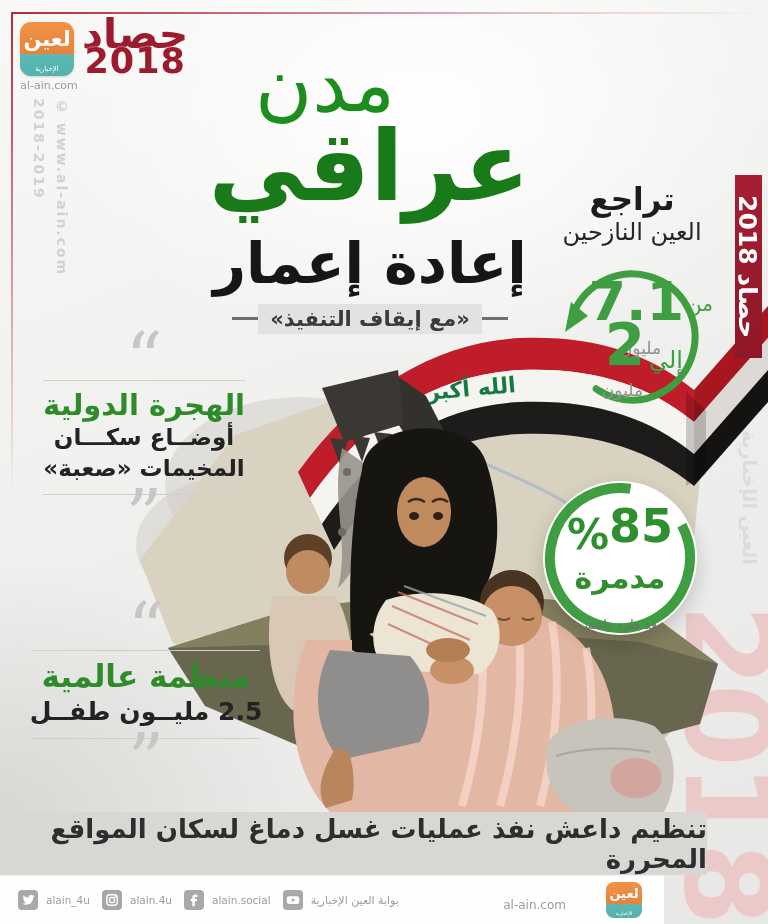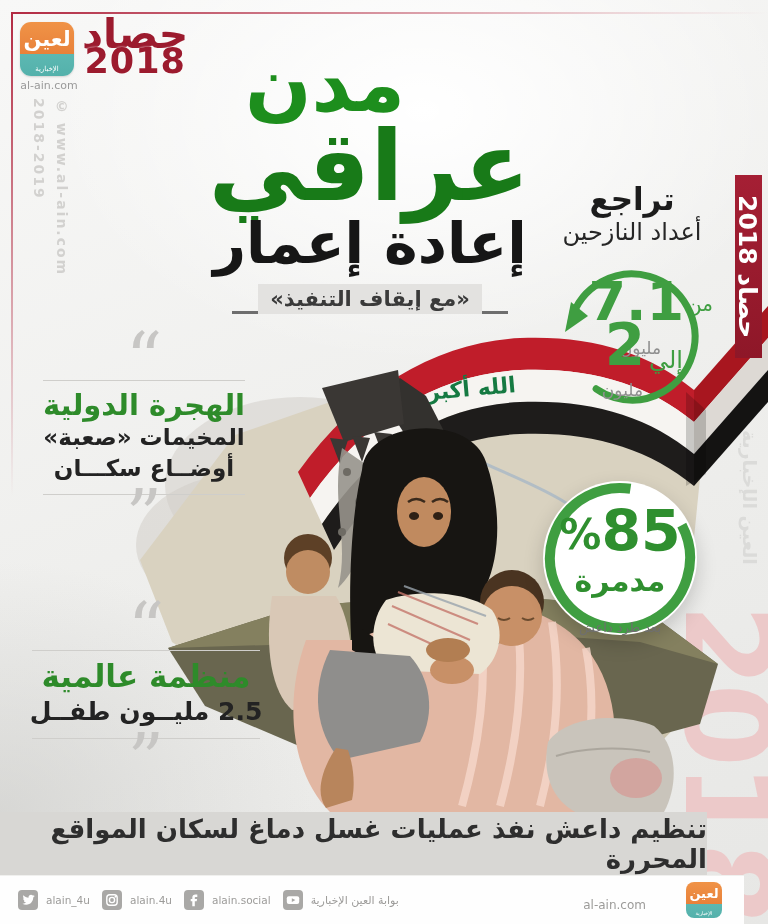--- a/index.html
+++ b/index.html
@@ -30,24 +30,24 @@
   .wordmark{margin:-4px 0 0 4px;color:#9c1b2e;text-align:center;line-height:.8;}
   .wm-1{font-size:41px;font-weight:bold;}
   .wm-2{font-size:35px;font-weight:bold;letter-spacing:1px;margin-top:-4px;text-shadow:0 0 2px #fff;}
 
   
   .wm-left{position:absolute;left:28px;top:98px;height:280px;writing-mode:vertical-rl;direction:ltr;
     font-size:14px;font-weight:bold;color:#d2d1cf;letter-spacing:2px;line-height:1.6;z-index:3;}
 
   
   .title{position:absolute;left:210px;top:50px;width:320px;direction:rtl;text-align:center;z-index:10;}
-  .t1{font-size:78px;font-weight:bold;color:#1d8e1d;line-height:.88;transform:translateX(-45px);}
+  .t1{font-size:78px;font-weight:normal;color:#1d8e1d;line-height:.88;transform:translateX(-45px);}
   .t2{font-size:97px;font-weight:bold;color:#187a18;line-height:.98;}
-  .t3{font-size:57px;font-weight:bold;color:#161616;line-height:1.02;margin-top:0;text-align:center;}
-  .subtitle-row{margin-top:12px;display:flex;align-items:flex-end;justify-content:center;}
+  .t3{font-size:57px;font-weight:bold;color:#161616;line-height:1.02;margin-top:20px;text-align:center;}
+  .subtitle-row{margin-top:12px;display:flex;align-items:center;justify-content:center;}
   .dash{width:26px;height:3px;background:#6e6e6e;}
   .chip{background:#e3e2e0;padding:3px 12px;font-size:21px;font-weight:bold;color:#3a3a3a;}
 
   
   .displaced{position:absolute;left:528px;top:182px;width:208px;direction:rtl;text-align:center;z-index:10;}
   .d1{font-size:31px;font-weight:bold;color:#1c1c1c;line-height:1.1;}
   .d2{font-size:24px;color:#262626;margin-top:2px;}
   .cycle{position:relative;width:170px;height:170px;margin:6px auto 0;}
   .cycle svg{position:absolute;left:0;top:0;}
   .row-from{position:absolute;top:24px;right:4px;direction:rtl;display:flex;align-items:flex-start;gap:3px;}
@@ -71,21 +71,21 @@
   .q-text{font-size:23px;font-weight:bold;color:#232323;line-height:1.35;}
   .q2 .q-text{font-size:25px;}
   .q-body{margin-bottom:10px;}
 
   
   .destroyed{position:absolute;left:538px;top:476px;width:164px;height:164px;z-index:12;}
   .dz-disc{position:absolute;left:5px;top:5px;width:154px;height:154px;border-radius:50%;background:#fff;
     box-shadow:0 8px 20px rgba(0,0,0,.18);}
   .dz-text{position:absolute;left:0;top:0;width:164px;direction:rtl;text-align:center;padding-top:30px;}
   .dz-valrow{display:flex;justify-content:center;align-items:flex-start;direction:rtl;}
-  .dz-val{font-size:57px;font-weight:bold;color:#2f8f2f;line-height:.9;}
+  .dz-val{font-size:46px;font-weight:bold;color:#2f8f2f;line-height:.9;}
   .dz-pct{font-size:42px;font-weight:bold;color:#2f8f2f;margin-top:10px;line-height:.9;}
   .dz-lbl{font-size:30px;font-weight:bold;color:#2f8f2f;line-height:1;margin-top:9px;}
   .dz-sub{font-size:13px;color:#6f6f6f;margin-top:24px;}
 
   
   .banner{position:absolute;right:6px;top:175px;width:27px;height:183px;
     background:linear-gradient(180deg,#a51f34,#8e1728);color:#fff;writing-mode:vertical-rl;
     font-size:25px;font-weight:bold;text-align:center;letter-spacing:1px;z-index:11;}
   .wm-brand{position:absolute;right:7px;top:430px;height:160px;writing-mode:vertical-rl;
     font-size:19px;font-weight:bold;color:#dbdbd9;letter-spacing:1px;z-index:3;}
@@ -94,21 +94,21 @@
 
   
   .scene{position:absolute;left:0;top:0;z-index:2;}
 
   
   .strip{position:absolute;left:0;top:812px;width:707px;height:63px;background:#d8d7d4;
     display:flex;align-items:center;justify-content:center;direction:rtl;z-index:8;}
   .strip-text{font-size:26px;font-weight:bold;color:#2e2e2e;}
 
   
-  .footer{position:absolute;left:0;top:875px;width:744px;height:49px;background:#fefefe;z-index:9;
+  .footer{position:absolute;left:0;top:875px;width:664px;height:49px;background:#fefefe;z-index:9;
     border-top:1px solid #f0f0ee;}
   .social{position:absolute;left:18px;top:14px;display:flex;align-items:center;gap:6px;}
   .s-icon{width:20px;height:20px;background:#a9a8a6;border-radius:4px;position:relative;flex:0 0 auto;}
   .s-label{font-size:10.5px;color:#9c9b99;margin:0 6px 0 2px;}
   .s-label.ar{direction:rtl;font-size:11px;}
   .f-domain{position:absolute;right:98px;top:22px;font-size:12px;color:#9c9b99;}
   .f-logo{position:absolute;right:22px;top:6px;width:36px;height:36px;border-radius:8px;
     background:linear-gradient(180deg,#f09347 0%,#e8813a 60%,#5cb8b2 60%,#54b1ab 100%);}
   .f-logo .bi-main{position:absolute;top:5px;left:0;right:0;text-align:center;color:#fff;font-size:13px;font-weight:bold;line-height:1;}
   .f-logo .bi-sub{position:absolute;bottom:2px;left:0;right:0;text-align:center;color:#fff;font-size:5px;}
@@ -210,21 +210,21 @@
     <div class="t3">إعادة إعمار</div>
     <div class="subtitle-row">
       <span class="dash"></span>
       <span class="chip">«مع إيقاف التنفيذ»</span>
       <span class="dash"></span>
     </div>
   </div>
 
   <div class="displaced">
     <div class="d1">تراجع</div>
-    <div class="d2">أعداد النازحين</div>
+    <div class="d2">العين النازحين</div>
     <div class="cycle">
       <svg width="170" height="170" viewBox="0 0 170 170">
         <circle cx="85" cy="85" r="63" fill="none" stroke="#3f9e41" stroke-width="7" stroke-dasharray="317 79" transform="rotate(196 85 85)" stroke-linecap="round"></circle>
         <polygon points="18,80 41,64 24,50" fill="#3f9e41"></polygon>
       </svg>
       <div class="row-from">
         <span class="lbl-g">من</span>
         <span class="val-g">7.1</span>
       </div>
       <div class="unit unit-from">مليون</div>
@@ -234,22 +234,22 @@
       </div>
       <div class="unit unit-to">مليون</div>
     </div>
   </div>
 
   <div class="quote q1">
     <div class="q-mark">“</div>
     <div class="q-line"></div>
     <div class="q-body">
       <div class="q-head">الهجرة الدولية</div>
+      <div class="q-text">أوضــاع سكـــان</div>
       <div class="q-text">المخيمات «صعبة»</div>
-      <div class="q-text">أوضــاع سكـــان</div>
     </div>
     <div class="q-line"></div>
     <div class="q-mark close">”</div>
   </div>
 
   <div class="destroyed">
     <div class="dz-disc"></div>
     <svg width="164" height="164" viewBox="0 0 164 164" style="position:absolute;left:0;top:0;">
       <circle cx="82" cy="82" r="70" fill="none" stroke="#3f9e41" stroke-width="10" stroke-dasharray="374 66" transform="rotate(-28 82 82)"></circle>
     </svg>

